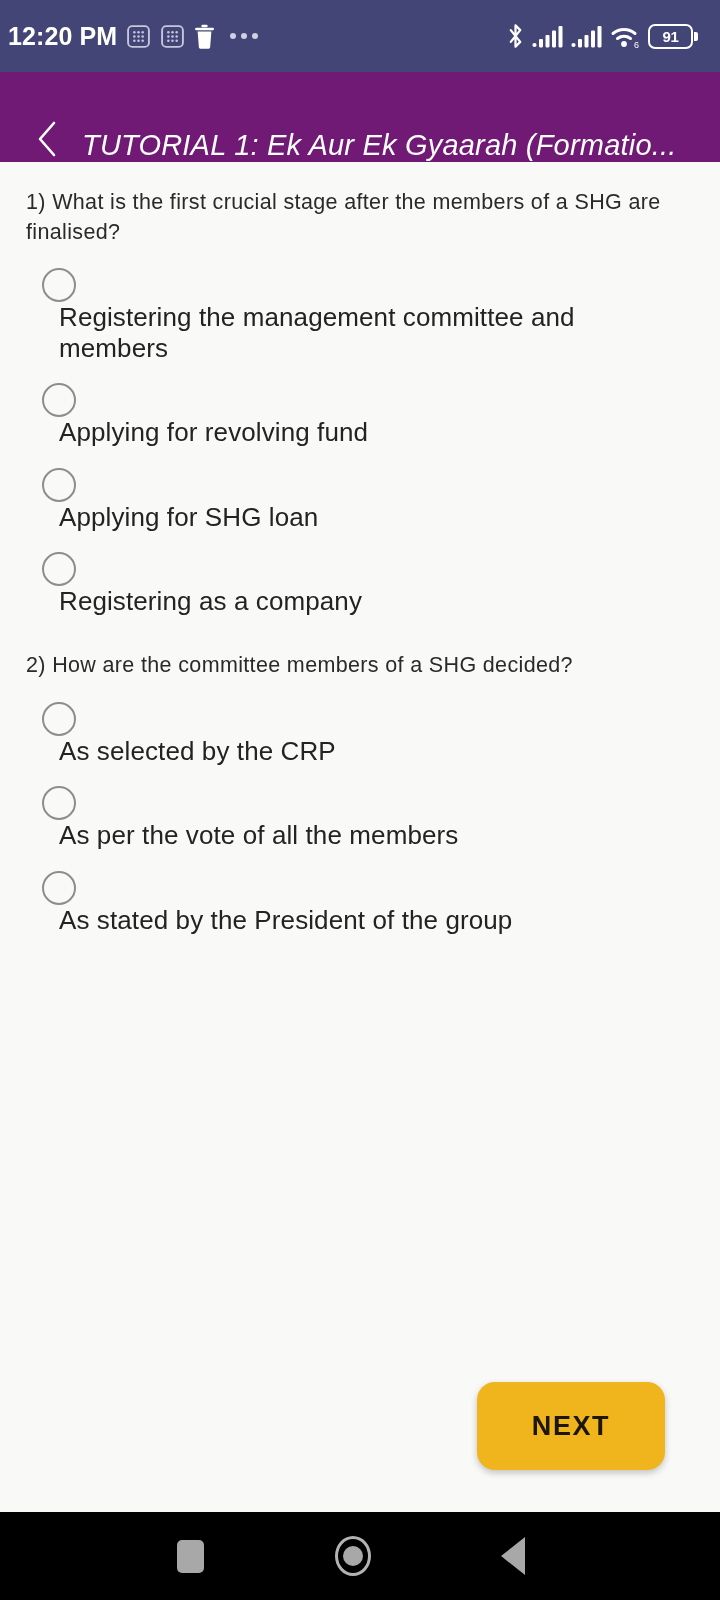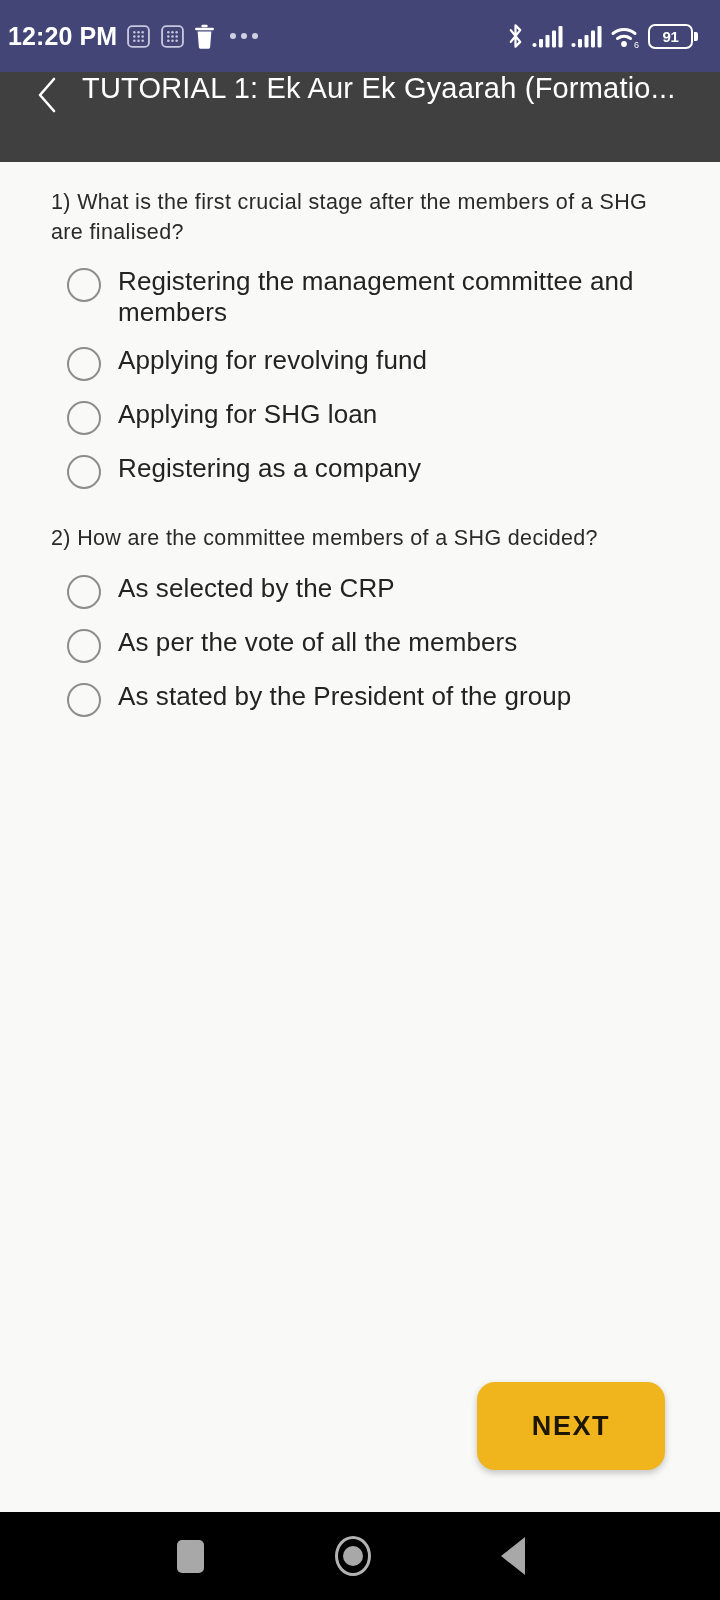--- a/index.html
+++ b/index.html
@@ -46,24 +46,25 @@
     display:flex; align-items:center; justify-content:center;
   }
   .batt-txt { color:#ffffff; font-size:15px; font-weight:bold; line-height:1; letter-spacing:-0.3px; }
   .batt-tip {
     width:4px; height:9px; background:#ffffff; border-radius:0 2px 2px 0; margin-left:1px;
   }
 
   
   .appbar {
     height:90px;
-    background:#404040;
-    display:flex; align-items:flex-start;
+    background:#701a75;
+    display:flex; align-items:flex-end;
     padding:0 16px 0 24px;
     flex:0 0 auto;
+    font-style:italic;
   }
   .back-btn {
     width:46px; height:46px;
     display:flex; align-items:center; justify-content:center;
     flex:0 0 auto; cursor:pointer;
   }
   .appbar-title {
     color:#ffffff;
     font-size:29px;
     font-weight:400;
@@ -76,35 +77,36 @@
   }
 
   
   .content {
     flex:1 1 auto;
     background:#f9f9f8;
     padding:26px 18px 0 26px;
     position:relative;
     overflow:hidden;
   }
-  .question-block { margin-bottom:12px;margin-left:25px; }
+  .question-block { margin-bottom:12px; }
   .question-text {
     font-size:21.5px;
     color:#2a2a2a;
     line-height:1.38;
     letter-spacing:0.35px;
     padding-right:36px;
     margin-bottom:10px;
   }
   .options { display:flex; flex-direction:column; }
   .option-row {
     display:flex;
     align-items:flex-start;
     padding:9px 0 9px 16px;
     cursor:pointer;
+    flex-direction:column;
   }
   .radio {
     width:34px; height:34px;
     border:2.5px solid #8d8d8d;
     border-radius:50%;
     flex:0 0 auto;
     margin-top:2px;
     background:transparent;
   }
   .option-label {

